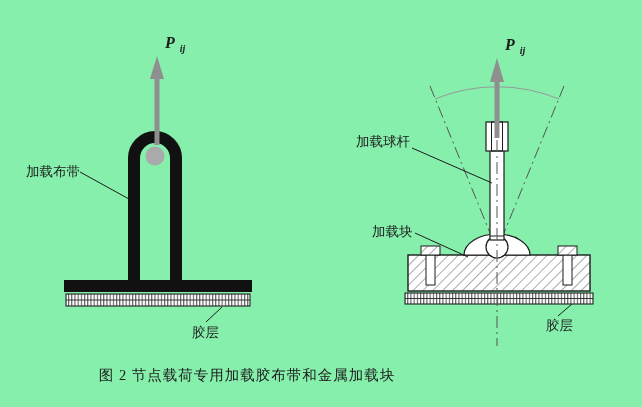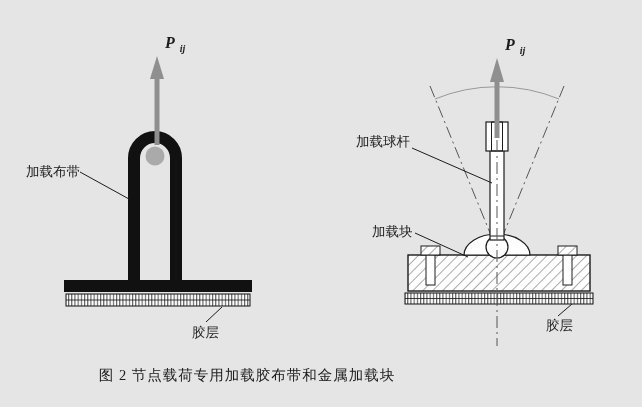--- a/index.html
+++ b/index.html
@@ -1,19 +1,19 @@
 <!DOCTYPE html>
 <html><head>
 <meta charset="utf-8">
 <style>
   html,body{margin:0;padding:0;background:#ffffff;}
   .page{
     position:relative;
     width:642px;height:407px;
-    background:#e5e5e5;
+    background:#86efac;
     font-family:"Liberation Serif","DejaVu Serif",serif;
     overflow:hidden;
   }
   svg{position:absolute;left:0;top:0;}
   text{fill:#1c1c1c;}
   .zh-label{font-size:13.5px;}
   .caption{font-size:14.5px;letter-spacing:1px;}
   .force-p{font-size:16px;font-style:italic;font-weight:bold;}
   .force-sub{font-size:10px;font-style:italic;font-weight:bold;}
   .leader{stroke:#1c1c1c;stroke-width:1;}

